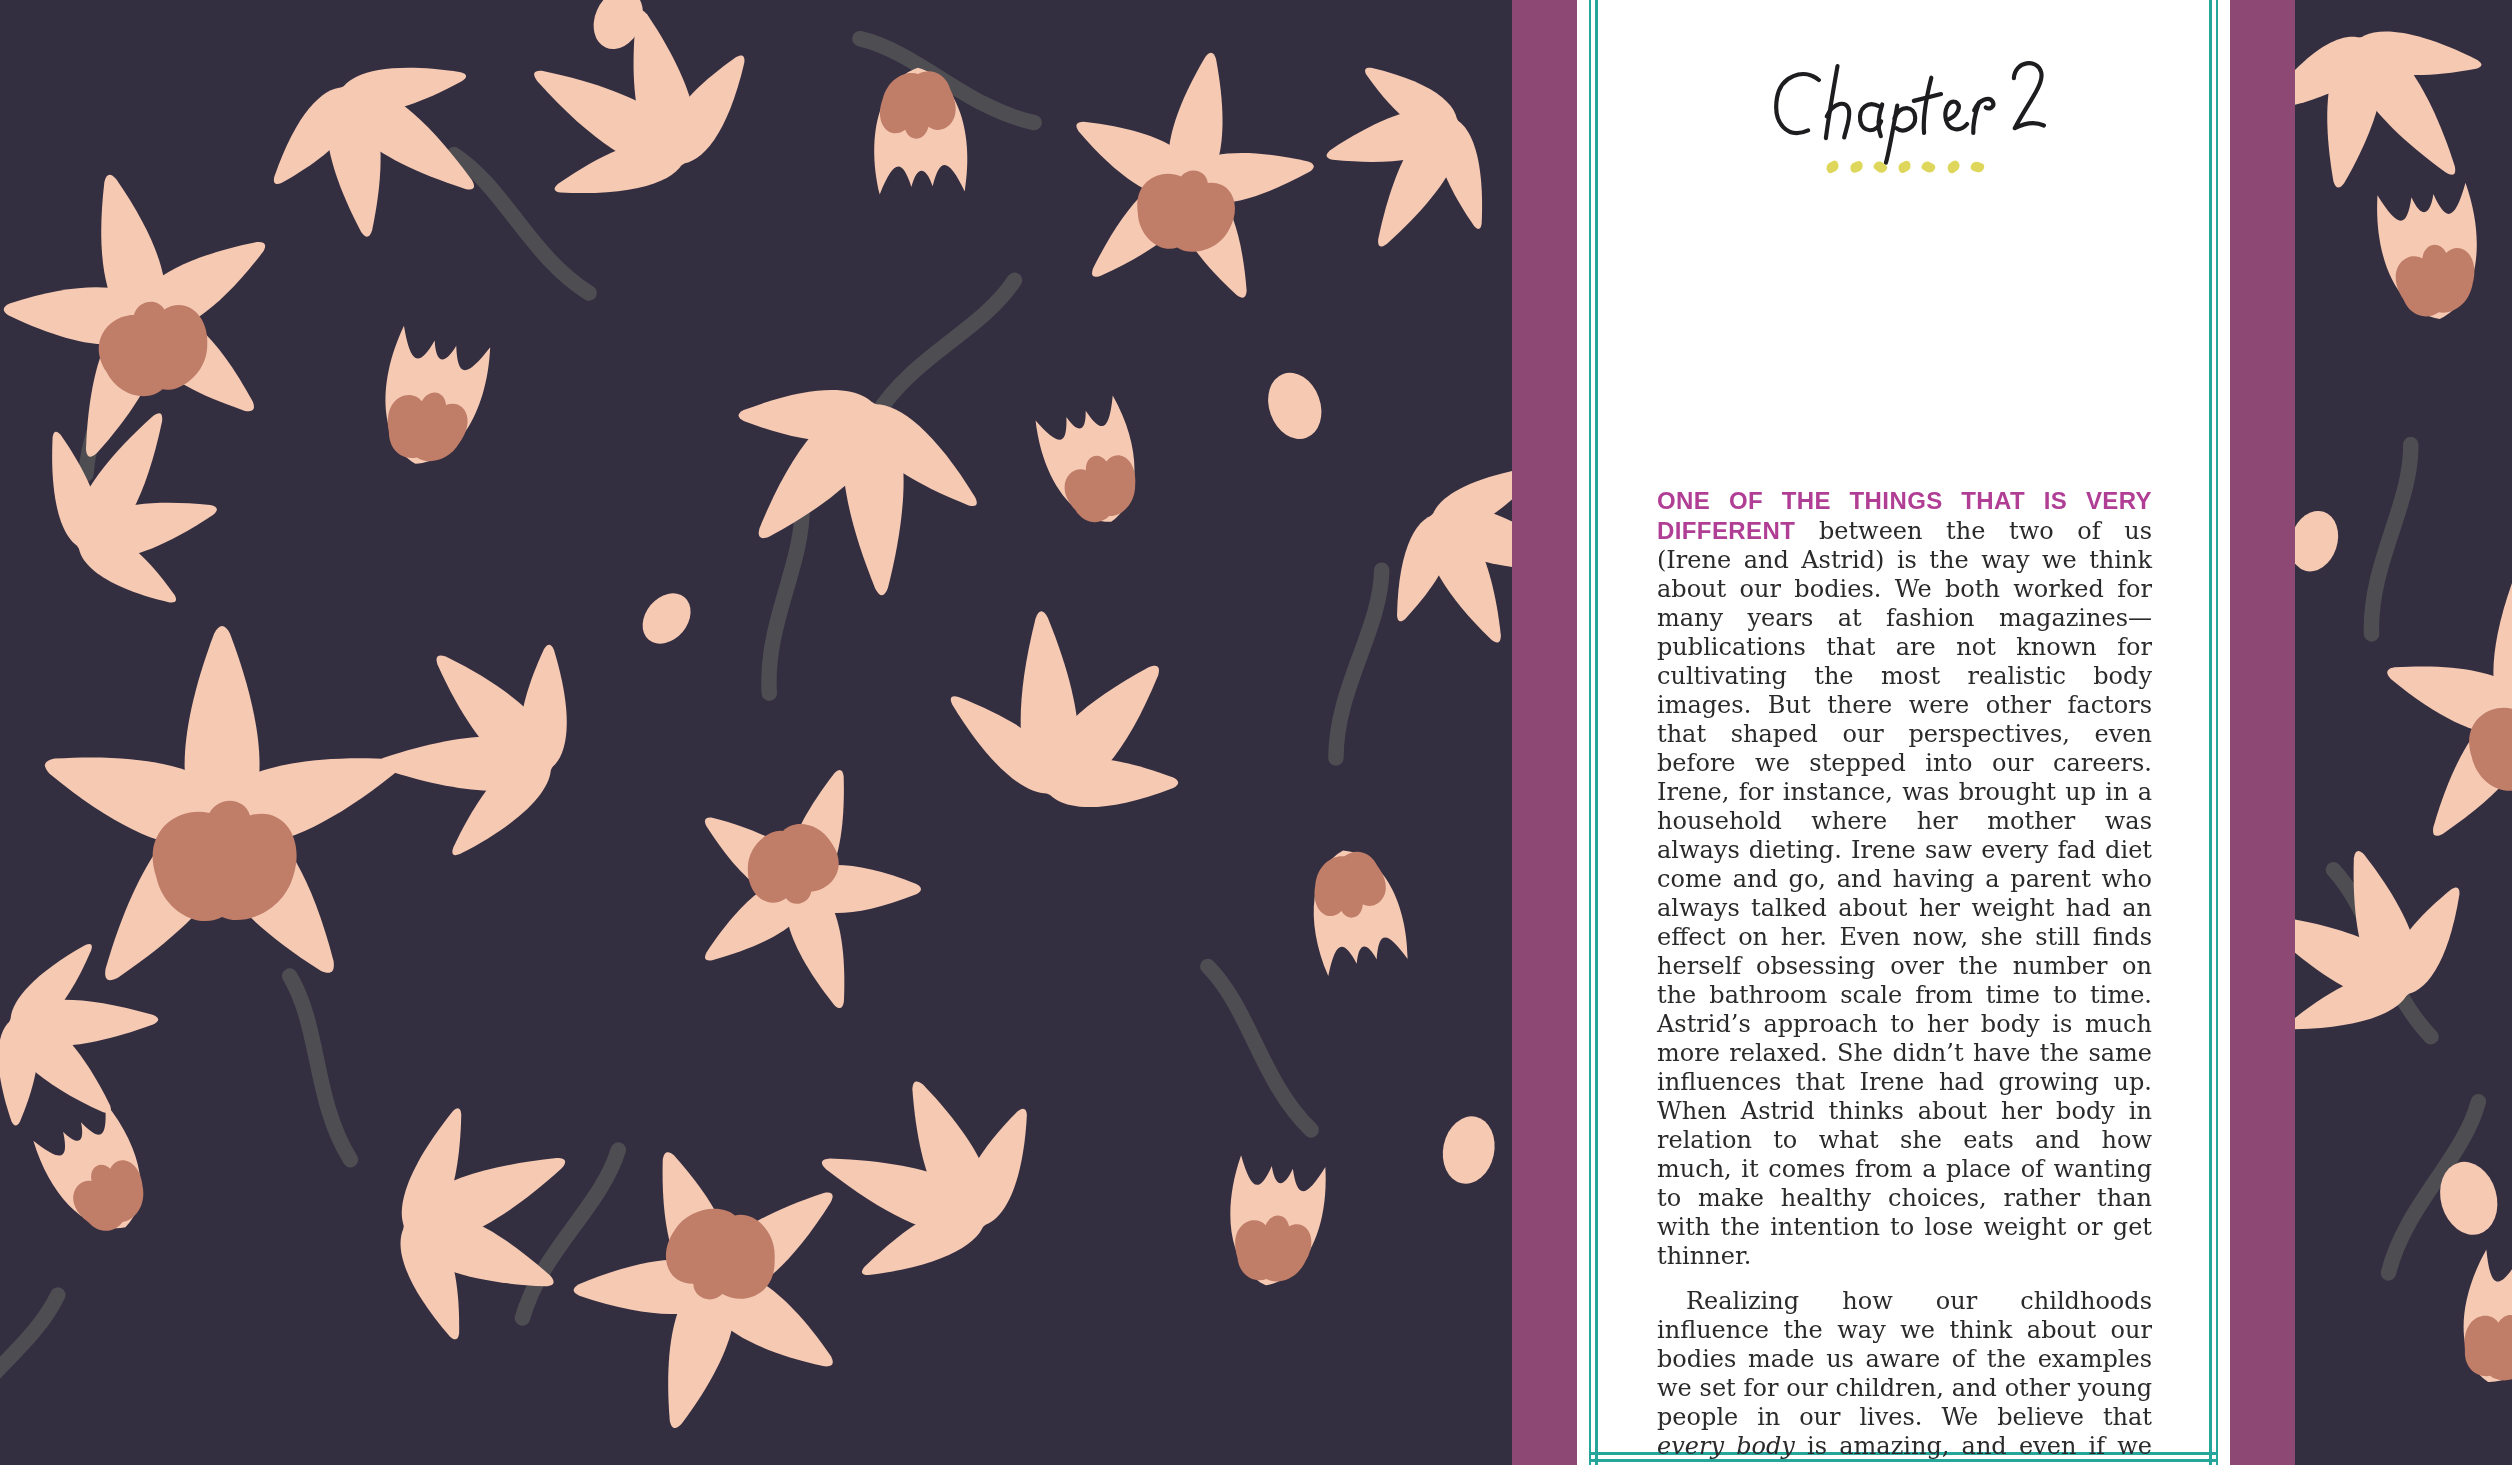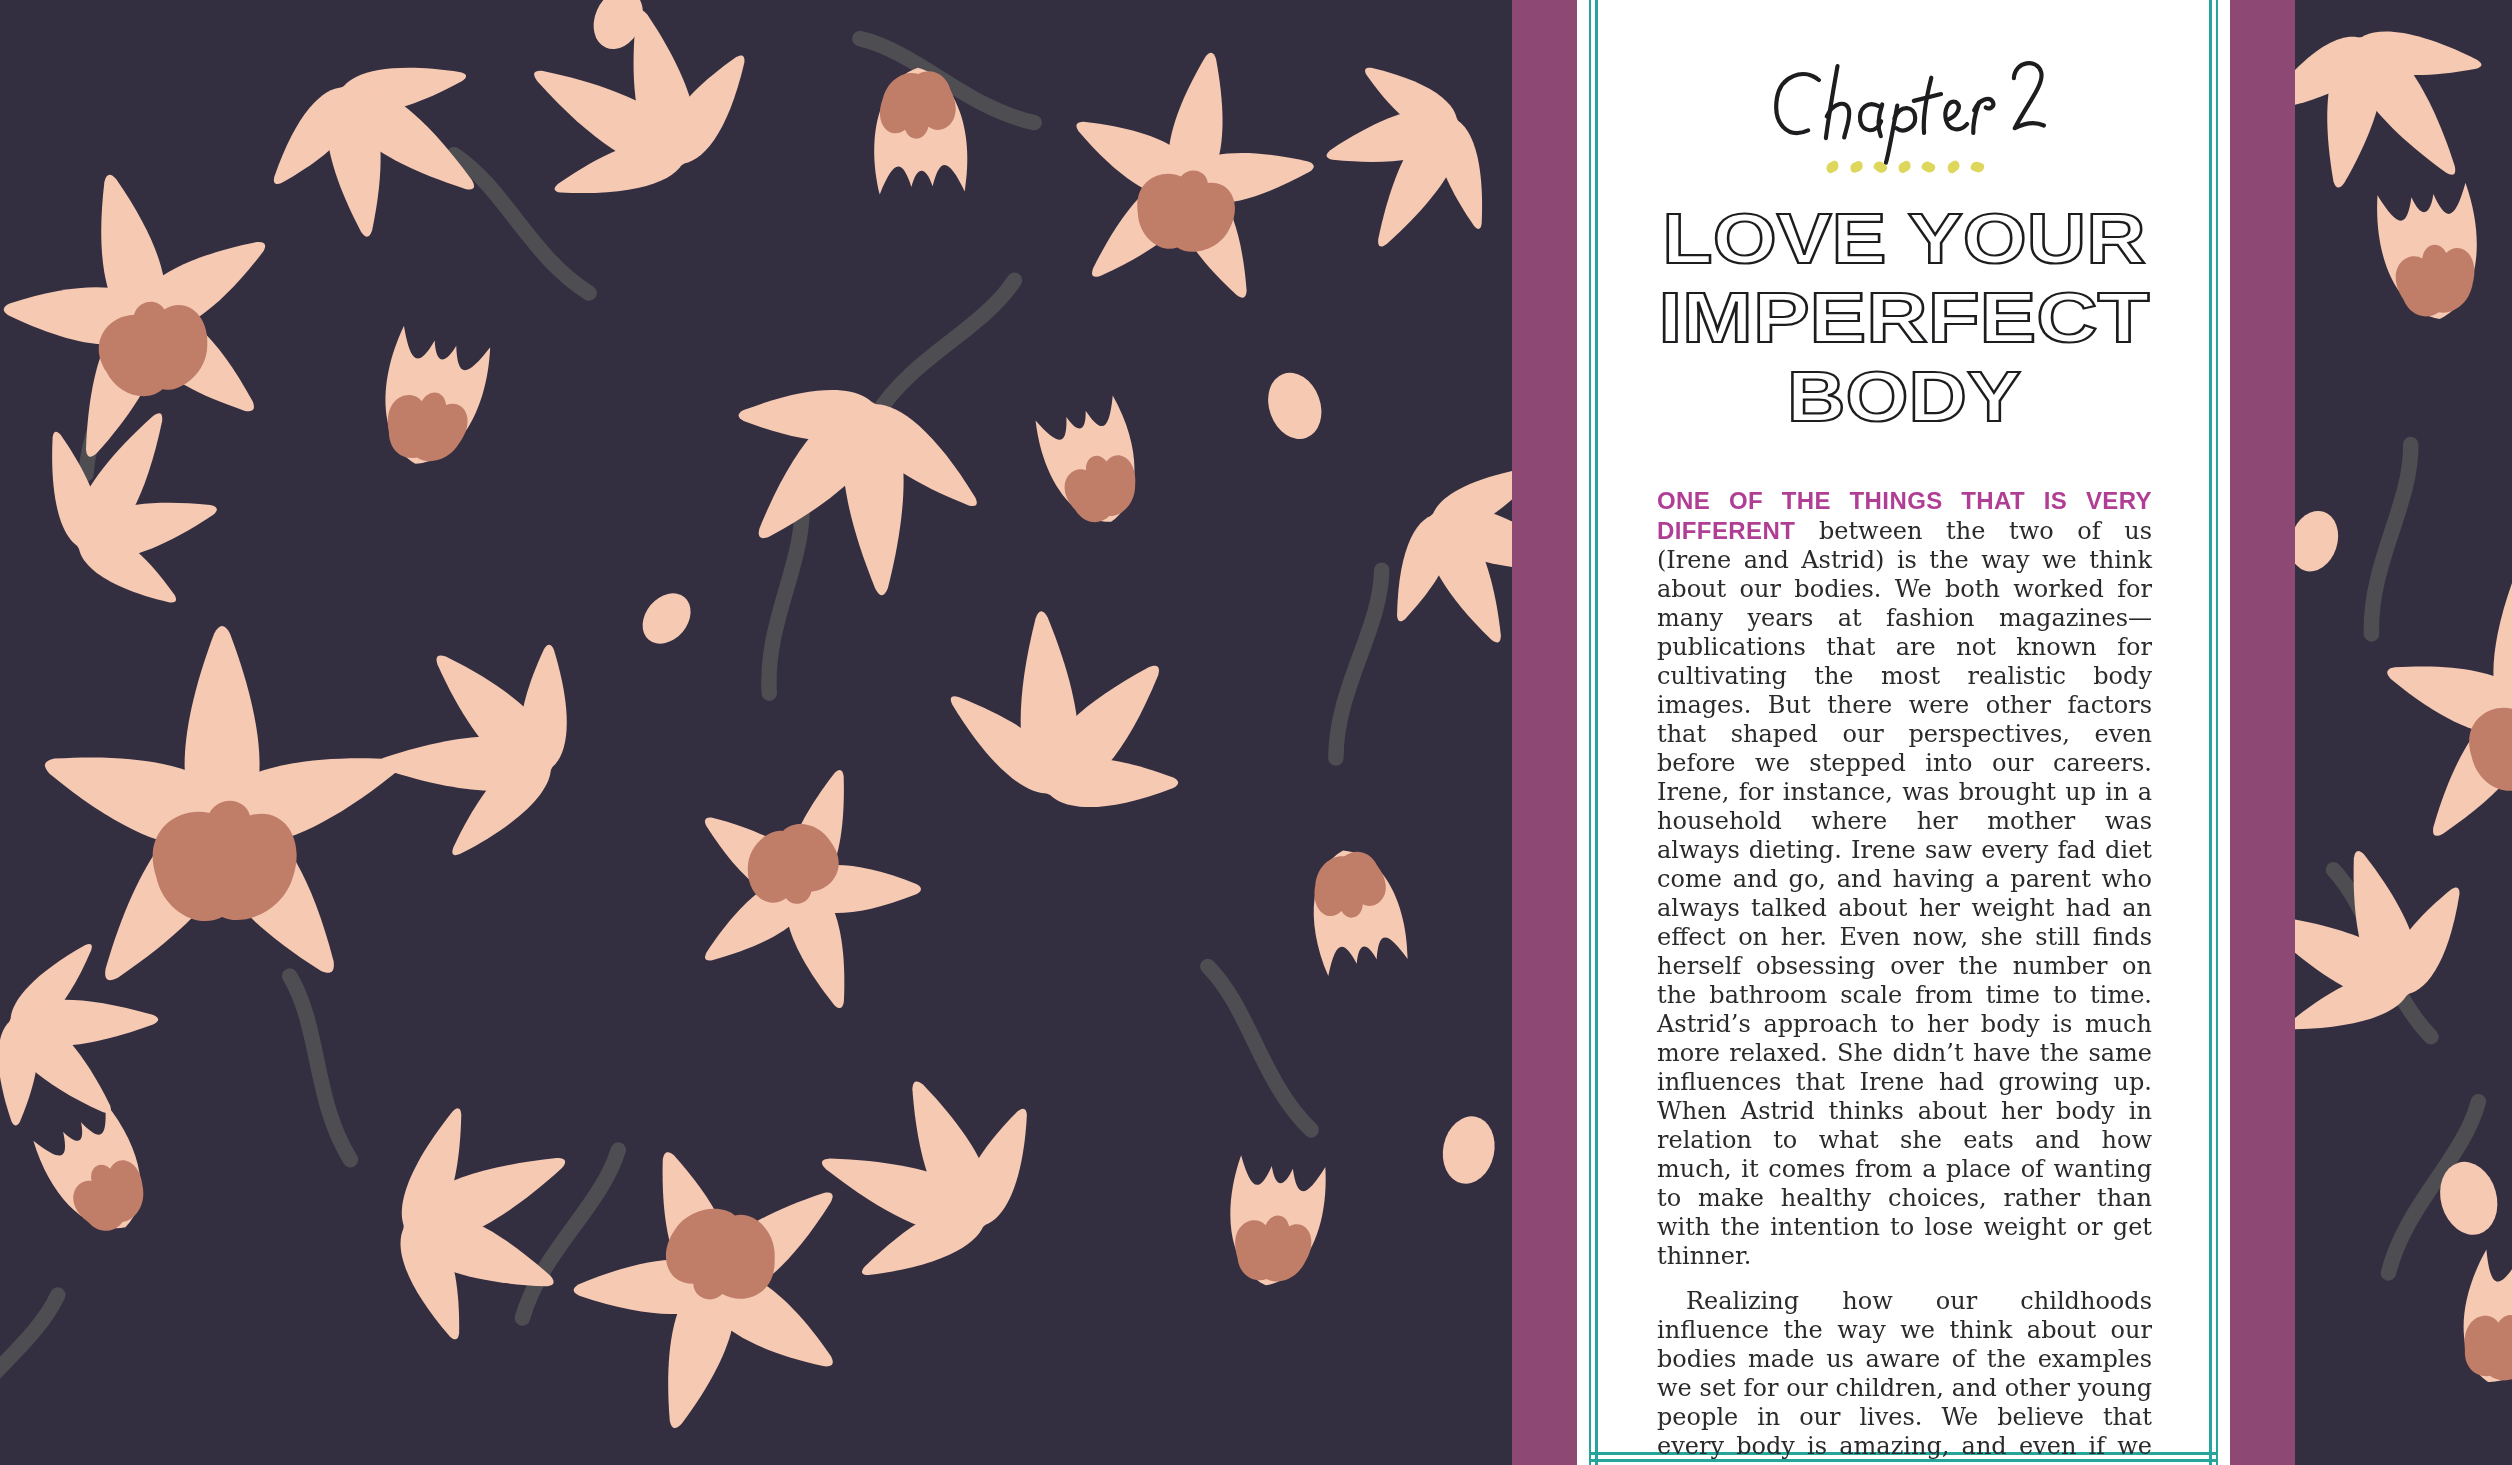--- a/index.html
+++ b/index.html
@@ -59,21 +59,21 @@
     fill:none;stroke:var(--ink);stroke-width:2.3px;}
 
   
   .copy{position:absolute;top:470px;left:0;width:527px;color:#2A2A2C;
     font-family:"DejaVu Serif","Liberation Serif",serif;font-size:24px;line-height:29px;
     text-align:justify;}
   .copy p{margin:16px;}
   .copy p.indent{text-indent:29px;}
   .seg-lead{font-family:"Liberation Sans",sans-serif;font-weight:700;color:var(--magenta);
     font-size:24px;letter-spacing:0.4px;}
-  .seg-italic{}
+  .seg-italic{font-style:italic;}
 </style>
 </head>
 <body>
 
 <svg width="0" height="0" style="position:absolute" aria-hidden="true">
   <defs>
     <path id="petal" d="M 0 12 C -30 4 -42 -48 -6 -148 C -2 -156 2 -156 6 -148 C 42 -48 30 4 0 12 Z"></path>
     <g id="m-star">
       <use href="#petal" transform="scale(1.1 1.05)"></use>
       <use href="#petal" transform="rotate(72) scale(1.05 1)"></use>
@@ -186,27 +186,20 @@
             <path d="M 233 80 C 243 76 249 65 241 60 C 233 57 226 69 229 82 C 232 95 246 96 254 87"></path>
             <path d="M 269 62 C 264 75 261 87 261 98"></path>
             <path d="M 263 71 C 269 58 282 54 286 62 C 288 68 281 71 277 68"></path>
             <path d="M 312 34 C 314 13 341 11 345 28 C 348 43 328 64 311 94 C 326 87 338 88 346 92"></path>
           </g>
         </svg>
       </div>
 
       <div class="dots" id="ornament-dots"><span class="dot" style="transform: rotate(-28deg);"></span><span class="dot" style="transform: rotate(-18deg);"></span><span class="dot" style="transform: rotate(38deg);"></span><span class="dot" style="transform: rotate(-26deg);"></span><span class="dot" style="transform: rotate(30deg);"></span><span class="dot" style="transform: rotate(-34deg);"></span><span class="dot" style="transform: rotate(20deg);"></span></div>
 
-      <div class="title-wrap">
-        <svg width="527" height="232" viewBox="0 0 545 240">
-          <text class="title-line" x="272" y="66" text-anchor="middle" textLength="500" lengthAdjust="spacingAndGlyphs">LOVE YOUR</text>
-          <text class="title-line" x="272" y="148" text-anchor="middle" textLength="508" lengthAdjust="spacingAndGlyphs">IMPERFECT</text>
-          <text class="title-line" x="272" y="230" text-anchor="middle" textLength="242" lengthAdjust="spacingAndGlyphs">BODY</text>
-        </svg>
-      </div>
 
       <div class="copy" id="body-copy">
           <p><span class="seg-lead">ONE OF THE THINGS THAT IS VERY DIFFERENT</span><span> between the two of us (Irene and Astrid) is the way we think about our bodies. We both worked for many years at fashion magazines—publications that are not known for cultivating the most realistic body images. But there were other factors that shaped our perspectives, even before we stepped into our careers. Irene, for instance, was brought up in a household where her mother was always dieting. Irene saw every fad diet come and go, and having a parent who always talked about her weight had an effect on her. Even now, she still finds herself obsessing over the number on the bathroom scale from time to time. Astrid’s approach to her body is much more relaxed. She didn’t have the same influences that Irene had growing up. When Astrid thinks about her body in relation to what she eats and how much, it comes from a place of wanting to make healthy choices, rather than with the intention to lose weight or get thinner.</span></p>
           <p class="indent"><span>Realizing how our childhoods influence the way we think about our bodies made us aware of the examples we set for our children, and other young people in our lives. We believe that </span><span class="seg-italic">every body</span><span> is amazing, and even if we don’t always wake up feeling that way about ourselves, it is the message we strive to embrace, choose to share, and try to model. It’s a complicated relationship, but our bodies show up for us, every single day of our lives, and that’s worth appreciating.</span></p>
         </div>
 
     </div>
   </div>
 </div>
 

